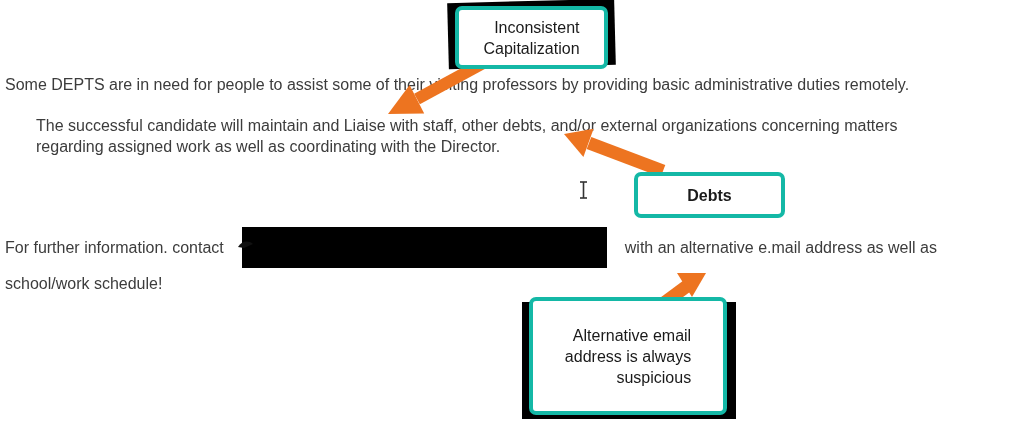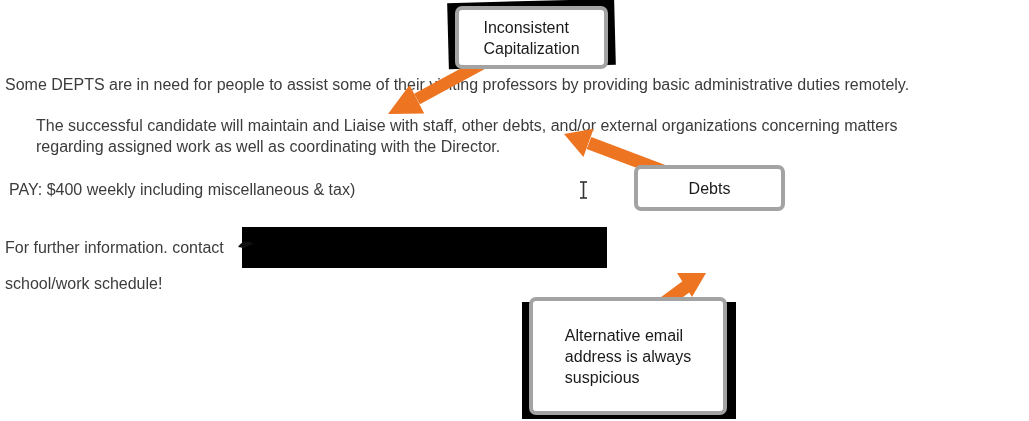--- a/index.html
+++ b/index.html
@@ -45,33 +45,33 @@
     background: #000000;
     z-index: 2;
   }
   .sh-top { left: 448px; top: 1px; width: 167px; height: 66px; transform: rotate(-1.5deg); }
   .sh-alt { left: 522px; top: 302px; width: 214px; height: 117px; }
 
   .callout {
     position: absolute;
     box-sizing: border-box;
     background: #ffffff;
-    border: 4px solid #a3a3a3;
+    border: 4px solid #14b8a6;
     border-radius: 7px;
     display: flex;
     align-items: center;
     justify-content: center;
-    text-align: left;
+    text-align: right;
     color: #1a1a1a;
     line-height: 21px;
     white-space: pre-line;
     z-index: 3;
   }
   .co-top   { left: 455px; top: 6px;   width: 153px; height: 63px; }
-  .co-debts { left: 634px; top: 165px; width: 151px; height: 46px; }
+  .co-debts { left: 634px; top: 172px; width: 151px; height: 46px; font-weight: bold; }
   .co-alt   { left: 529px; top: 297px; width: 198px; height: 118px; }
 
   .overlay {
     position: absolute;
     left: 0; top: 0;
     z-index: 2;
     pointer-events: none;
   }
   .overlay .arrow { pointer-events: auto; }
 </style>
@@ -81,25 +81,25 @@
 <div class="canvas">
 
   <div class="co-shadow sh-top"></div>
   <div class="co-shadow sh-alt"></div>
 
   <p class="line para1">Some DEPTS are in need for people to assist some of their visiting professors by providing basic administrative duties remotely.</p>
 
   <p class="line para2">The successful candidate will maintain and Liaise with staff, other debts, and/or external organizations concerning matters
 regarding assigned work as well as coordinating with the Director.</p>
 
-  <p class="line pay">PAY: $400 weekly including miscellaneous &amp; tax)</p>
 
   <div class="contact-row">
     <span>For further information. contact</span>
     <span class="redaction"></span>
+    <span>with an alternative e.mail address as well as</span>
   </div>
 
   <p class="line contact2">school/work schedule!</p>
 
   <svg class="overlay" width="1029" height="421" viewBox="0 0 1029 421">
 
     <g class="arrow">
       <line x1="487" y1="61" x2="417" y2="99" stroke="#ed7420" stroke-width="12"></line>
       <polygon points="388,114 409.6,85 424.2,113.4" fill="#ed7420"></polygon>
     </g>

